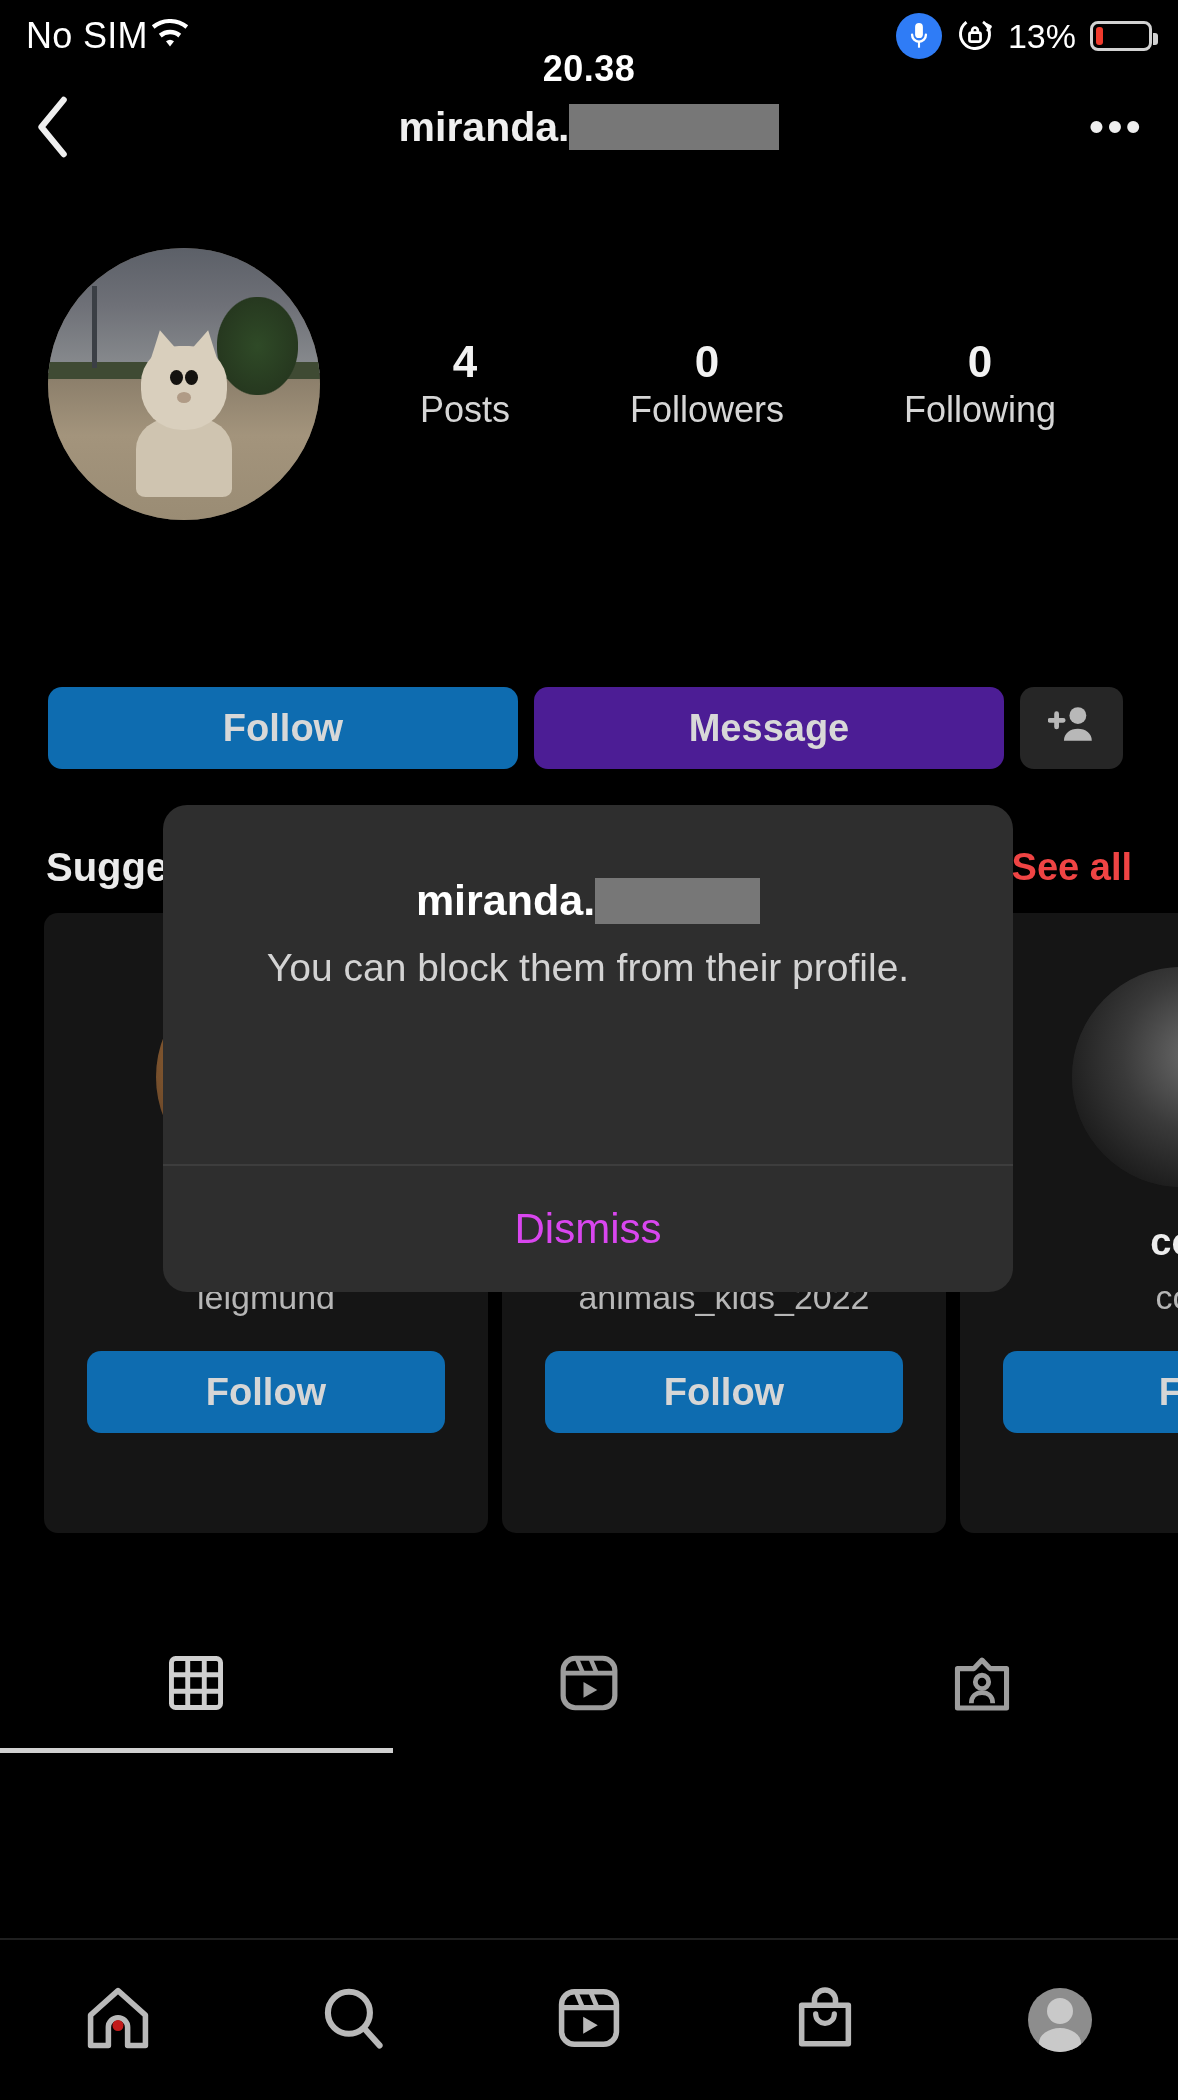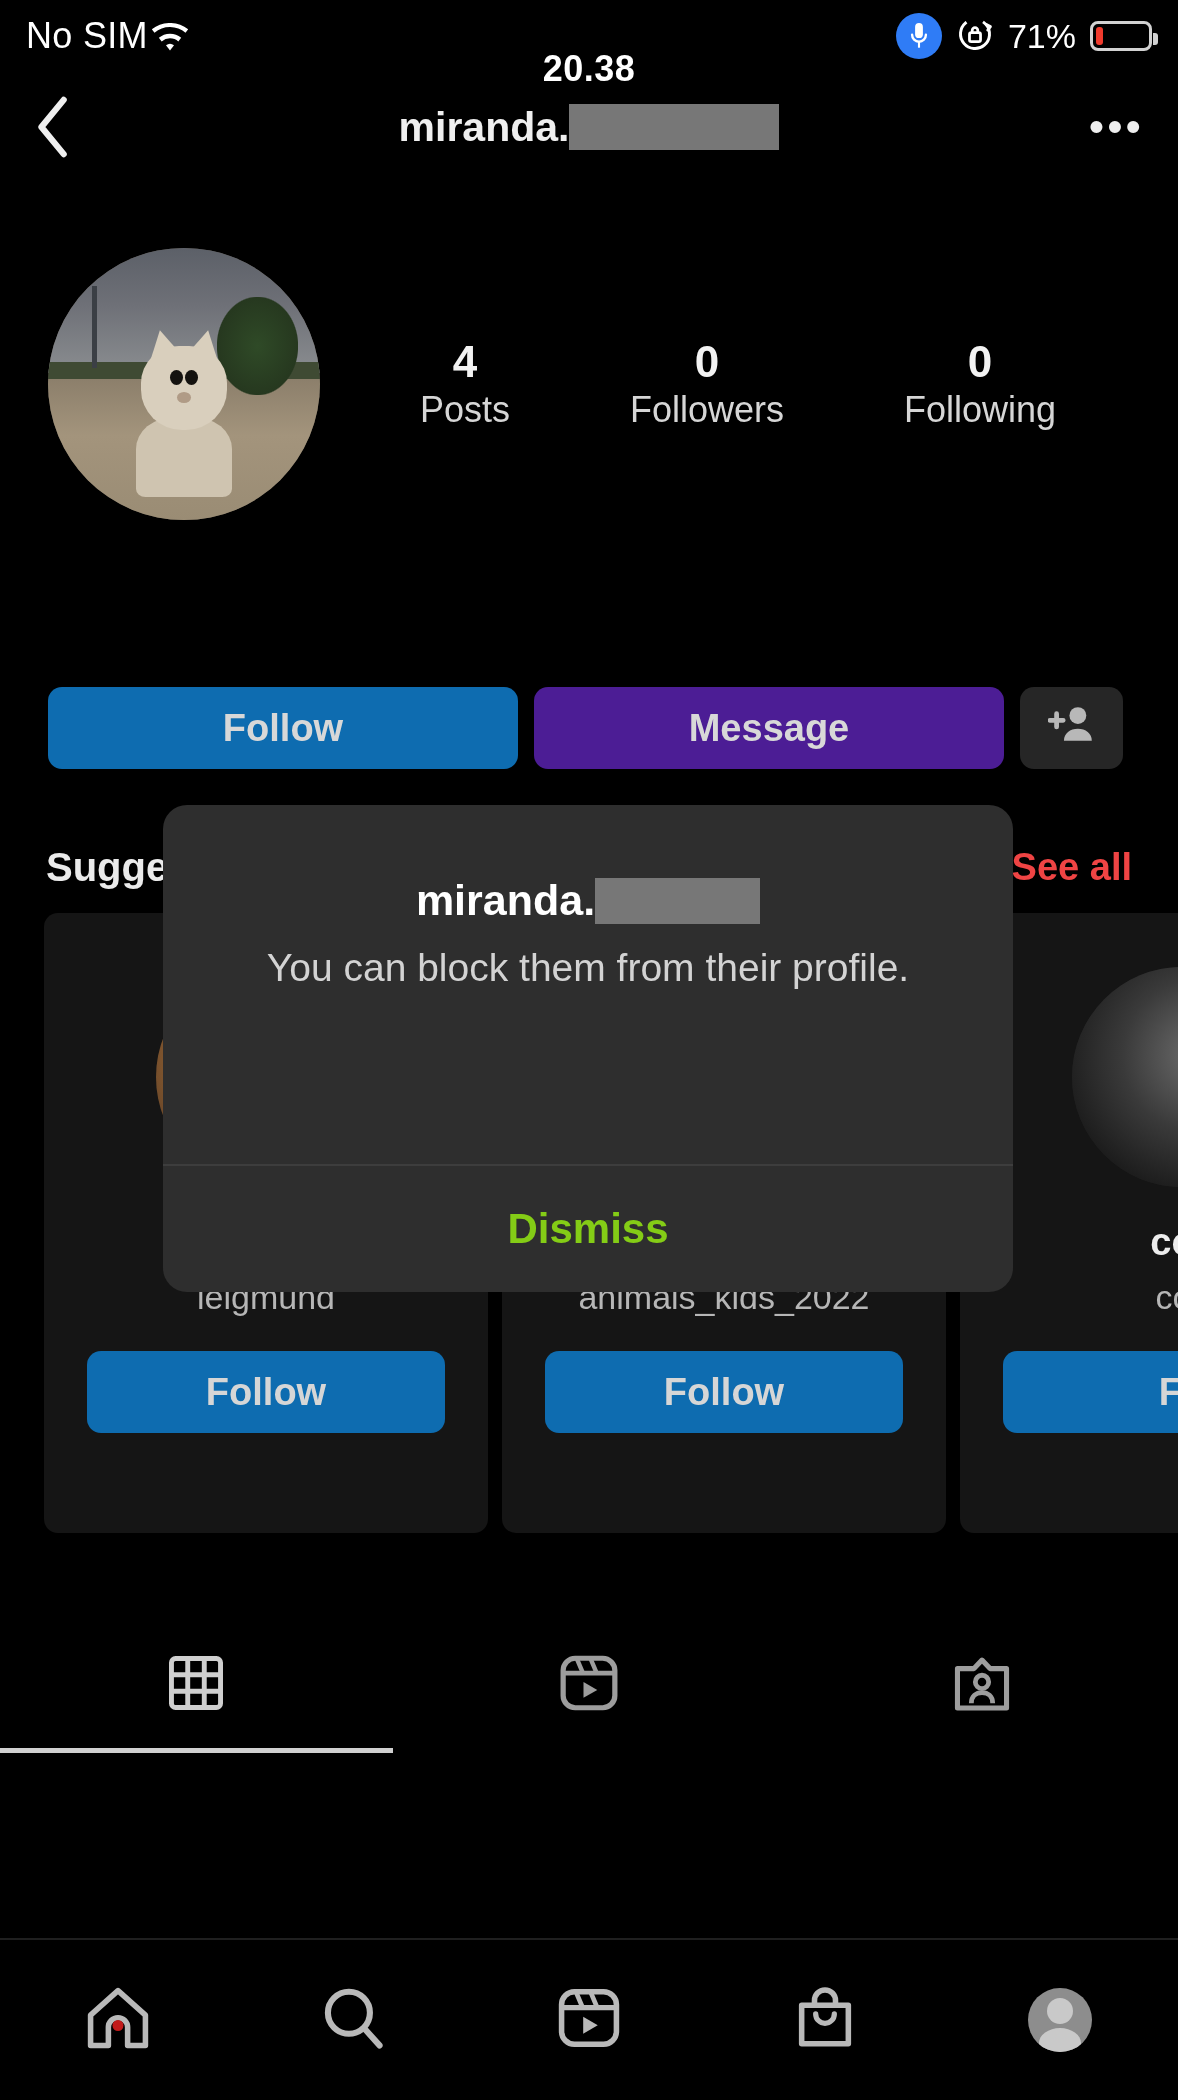--- a/index.html
+++ b/index.html
@@ -16,21 +16,21 @@
     color: #e8e8e8;
   }
 
   
   .statusbar {
     position: absolute; top: 0; left: 0;
     width: 1178px; height: 72px;
     display: flex; align-items: center;
     padding: 0 26px;
   }
-  .sb-left { display: flex; align-items: flex-end; gap: 2px; }
+  .sb-left { display: flex; align-items: center; gap: 2px; }
   .sb-carrier { font-size: 36px; font-weight: 400; color: #fff; letter-spacing: .3px; }
   .sb-center {
     position: absolute; left: 0; right: 0; top: 0; height: 72px;
     display: flex; align-items: center; justify-content: center;
     pointer-events: none;
     margin-top: 33px;
   }
   .sb-time { font-size: 36px; font-weight: 700; color: #fff; letter-spacing: .5px; }
   .sb-right {
     margin-left: auto; display: flex; align-items: center; gap: 14px;
@@ -265,21 +265,21 @@
     display: flex; align-items: center; justify-content: center; gap: 0;
     line-height: 1.1;
   }
   .redact-dialog { width: 165px; height: 46px; }
   .dialog-text {
     margin-top: 22px; font-size: 39px; font-weight: 400; color: #d3d3d3;
   }
   .dialog-divider { height: 2px; background: #3d3d3d; width: 100%; }
   .dialog-action {
     height: 126px; display: flex; align-items: center; justify-content: center;
-    font-size: 42px; font-weight: 700; color: #84cc16;
+    font-size: 42px; font-weight: 400; color: #d946ef;
   }
 </style>
 </head>
 <body>
 
 <div id="screen">
 
   <div class="statusbar">
     <div class="sb-left">
       <span class="sb-carrier">No SIM</span>
@@ -303,21 +303,21 @@
         </svg>
       </span>
       <span>
         <svg width="38" height="38" viewBox="0 0 22 22">
           <circle cx="11" cy="11" r="8.4" stroke="#fff" stroke-width="1.7" fill="none" stroke-dasharray="40 10" transform="rotate(-40 11 11)"></circle>
           <path d="M17.6 5.6l2.3 1.1-1.5 2" stroke="#fff" stroke-width="1.7" fill="none" stroke-linecap="round" stroke-linejoin="round"></path>
           <rect x="7.8" y="10.2" width="6.4" height="5.2" rx="1.1" stroke="#fff" stroke-width="1.6" fill="none"></rect>
           <path d="M9.4 10.2V8.9a1.6 1.6 0 0 1 3.2 0v1.3" stroke="#fff" stroke-width="1.6" fill="none"></path>
         </svg>
       </span>
-      <span class="sb-battery-pct">71%</span>
+      <span class="sb-battery-pct">13%</span>
       <span class="batt">
         <span class="batt-fill" id="batt-fill" style="width: 13%; background: rgb(240, 59, 45);"></span>
       </span>
     </div>
   </div>
 
   <div class="navbar">
     <span class="back-chevron">
       <svg width="40" height="62" viewBox="0 0 20 32">
         <path d="M15 2L3.5 16L15 30" stroke="#efefef" stroke-width="3.2" fill="none" stroke-linecap="round" stroke-linejoin="round"></path>

